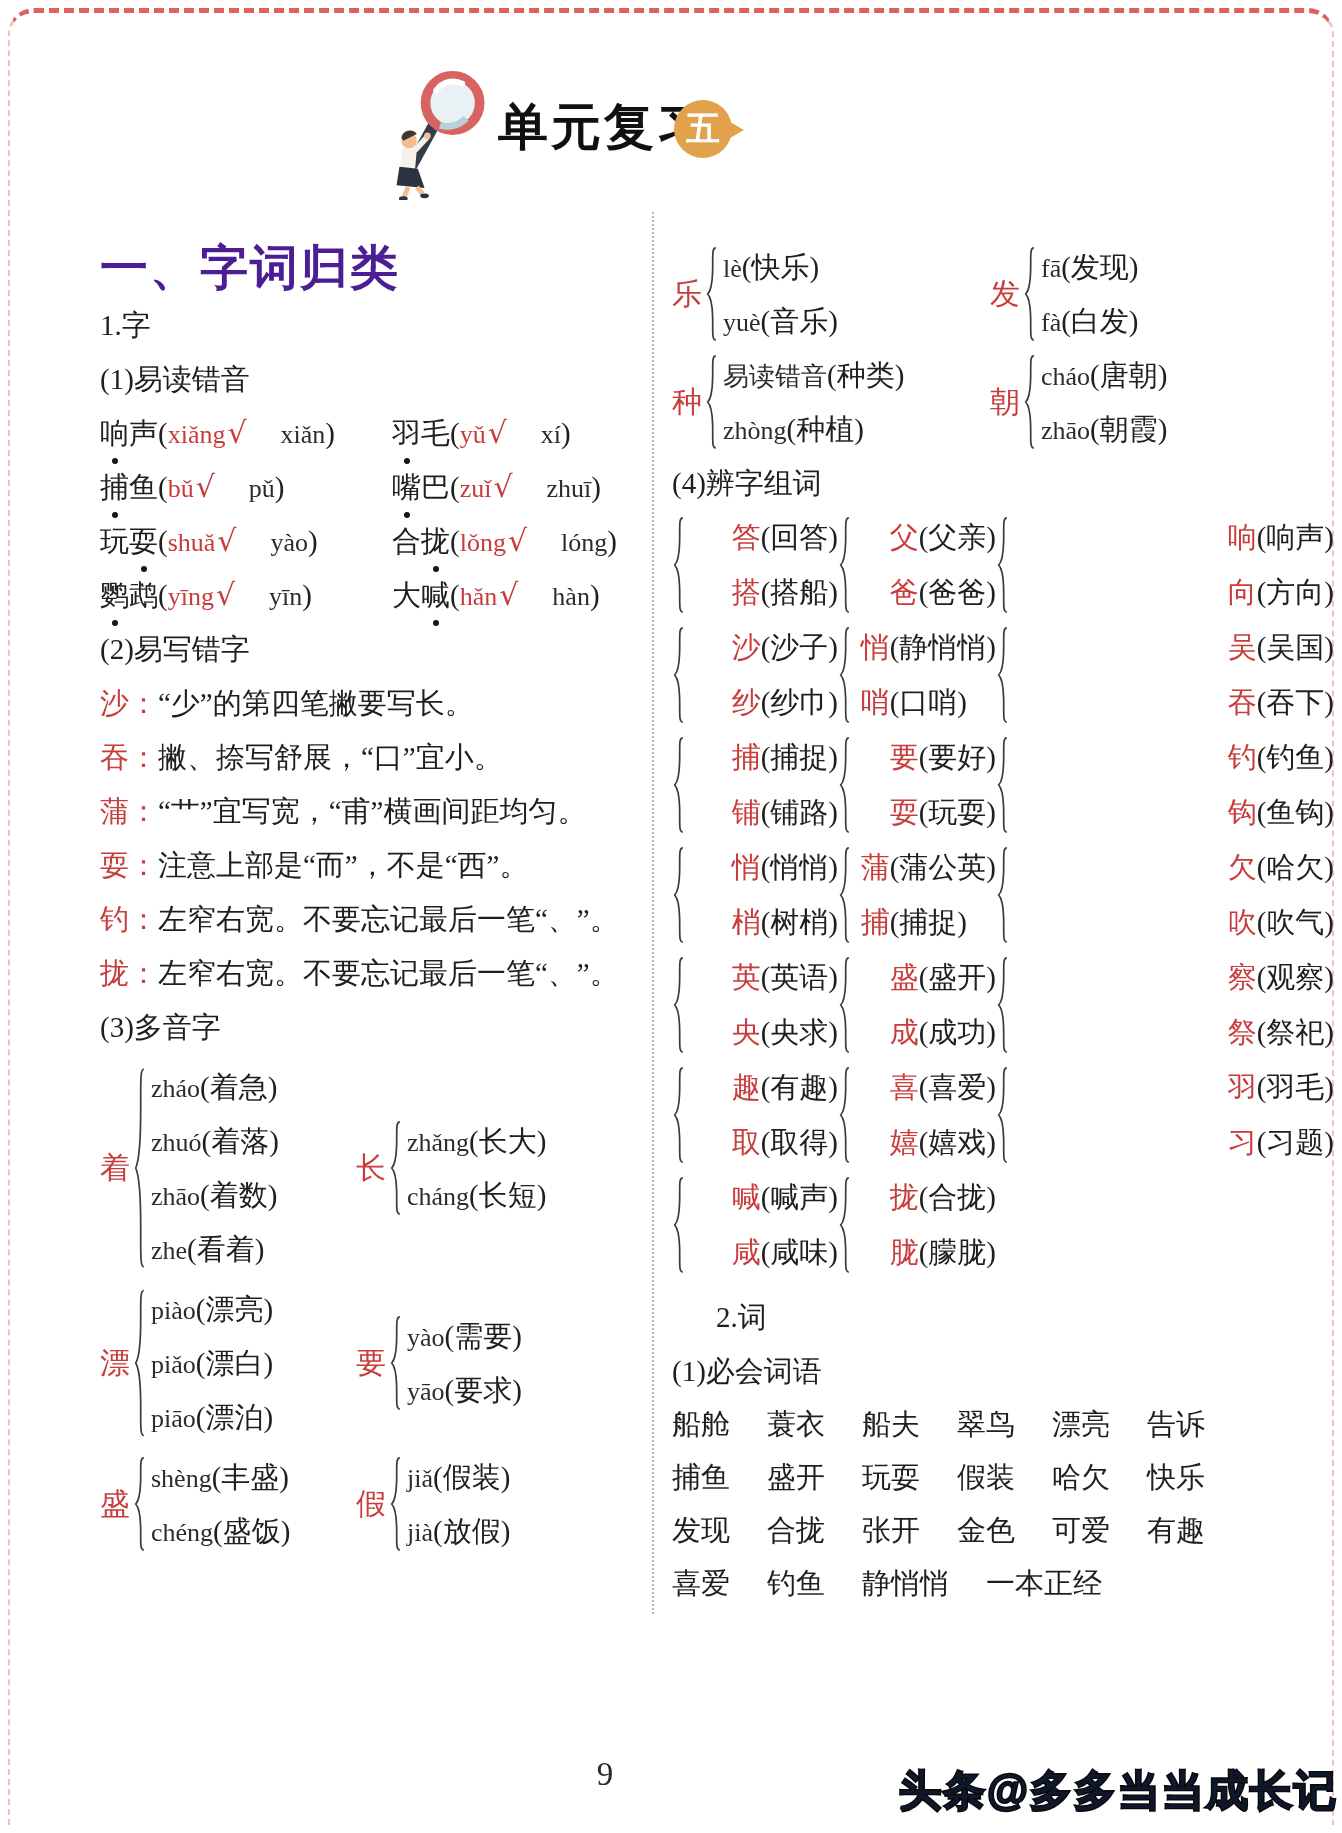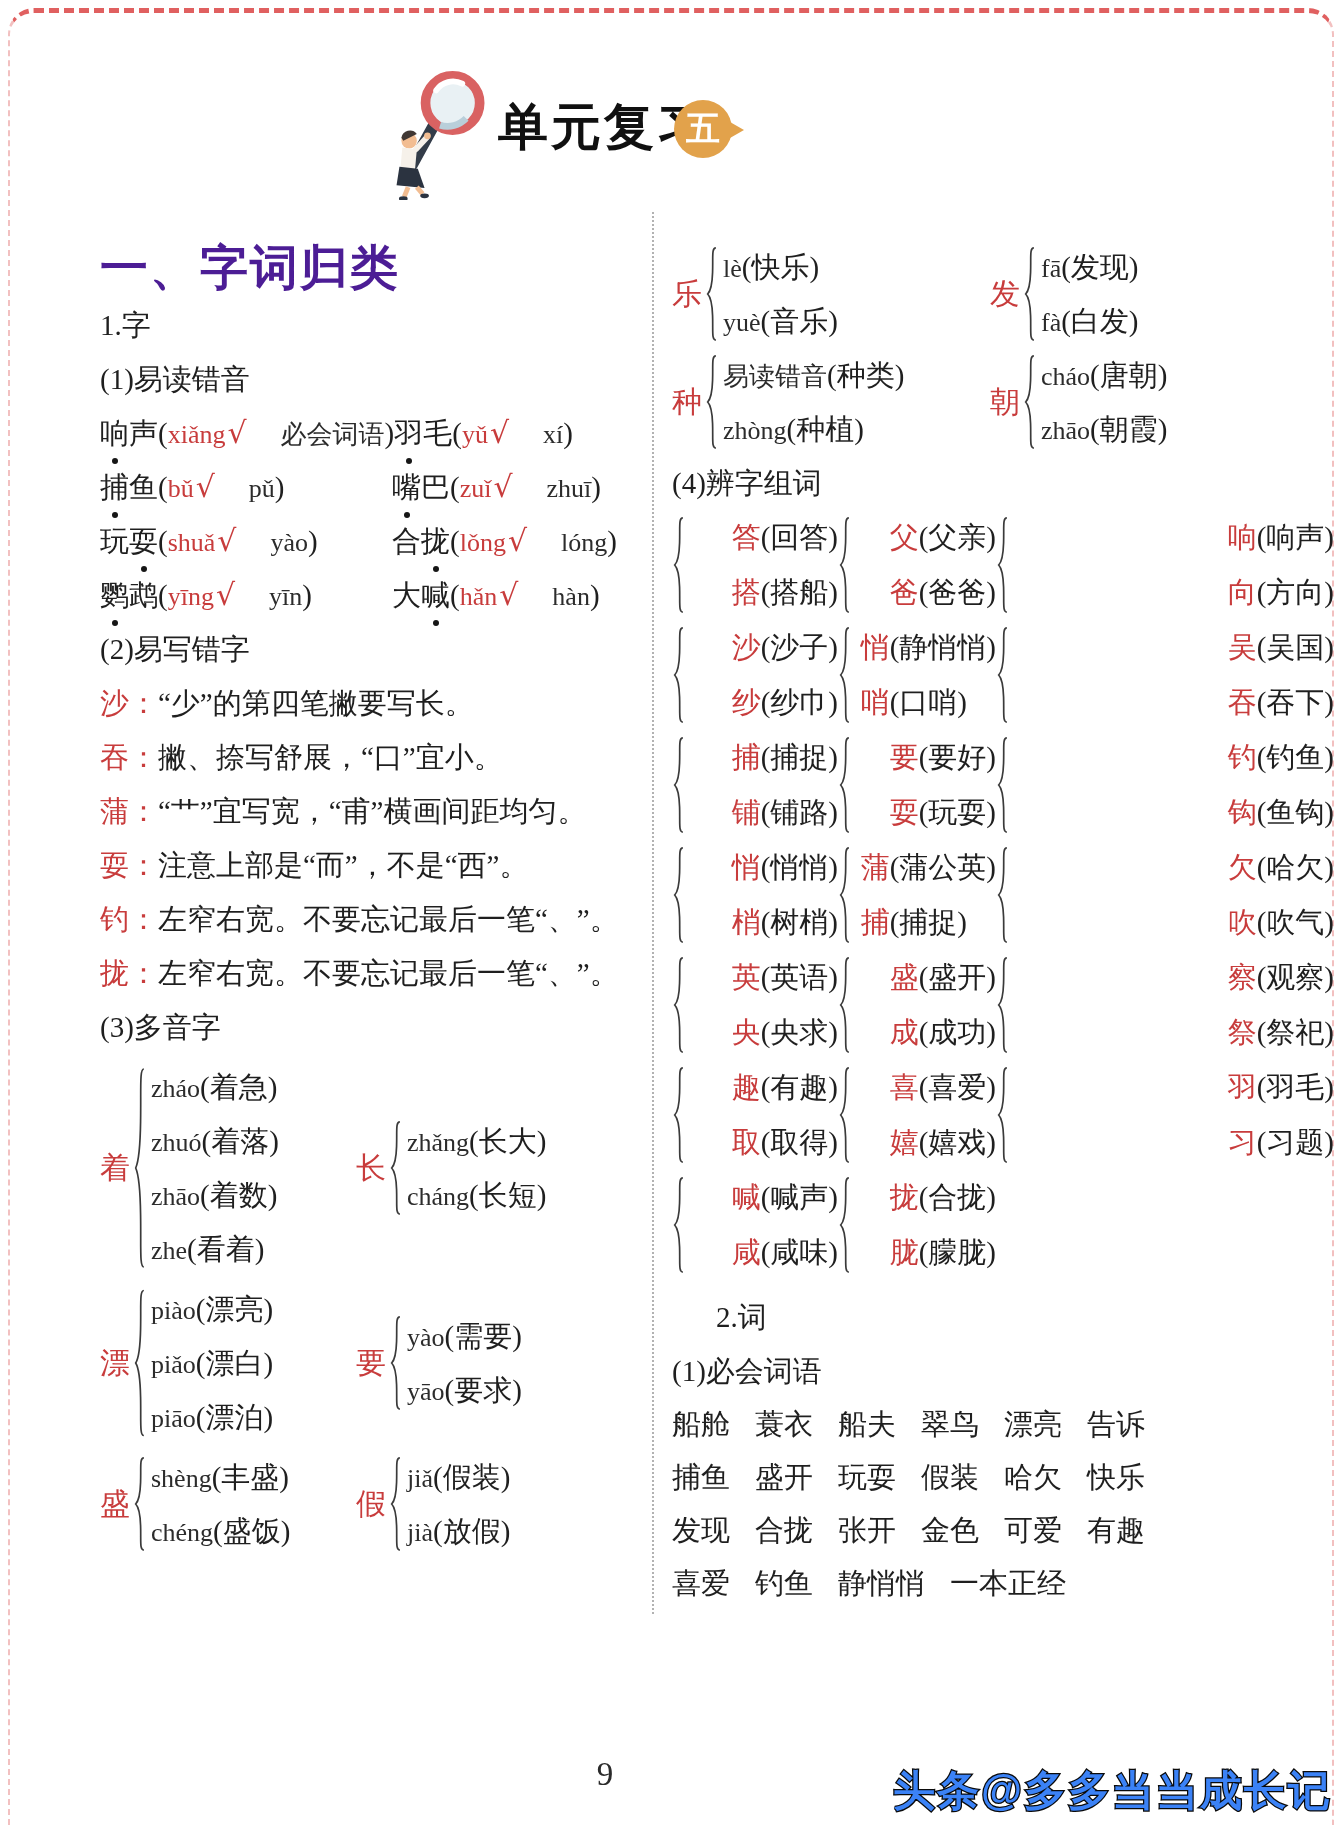--- a/index.html
+++ b/index.html
@@ -71,28 +71,28 @@
   .dy-group{display:flex;align-items:center;}
   .dy-char{font-size:30px;color:var(--red);margin-right:3px;}
   .dy-item{height:54px;line-height:54px;white-space:nowrap;padding-left:5px;}
   .brace{display:block;width:13px;flex:0 0 13px;}
   
   .pair-row{display:grid;grid-template-columns:166px 158px 1fr;align-items:center;}
   .pair{display:flex;align-items:center;height:110px;justify-content:space-between;}
   .pair-item{height:55px;line-height:55px;white-space:nowrap;padding-left:4px;}
   .pair-char{color:var(--red);font-size:29px;}
   
-  .word-row{display:flex;column-gap:25px;height:53px;line-height:53px;font-size:29px;white-space:nowrap;font-family:Liberation Serif, serif;}
+  .word-row{display:flex;column-gap:37px;height:53px;line-height:53px;font-size:29px;white-space:nowrap;font-family:Liberation Serif, serif;}
   .sub2{margin-top:10px;margin-left:44px;}
   
   .footer-num{position:absolute;left:0;top:1756px;width:1210px;text-align:center;font-size:33px;color:#2a2a2a;}
   .watermark{
-    position:absolute;right:10px;top:1763px;
+    position:absolute;right:4px;top:1763px;
     font-family:"Liberation Sans","DejaVu Sans",sans-serif;font-weight:bold;font-size:42px;letter-spacing:2px;
-    color:#3b82f6;-webkit-text-stroke:2.5px #0c0c0c;paint-order:stroke fill;
+    color:#0f172a;-webkit-text-stroke:2.5px #0c0c0c;paint-order:stroke fill;
     text-shadow:0 0 1px #000;
   }
 </style>
 </head>
 <body>
 
 <div class="page">
   <div class="page-border"></div>
 
   <svg class="illus" viewBox="0 0 120 140">
@@ -117,21 +117,21 @@
   </div>
 
   <div class="divider"></div>
 
   <div class="col-left">
     <div class="h-main">一、字词归类</div>
     <div class="line">1.字</div>
     <div class="line">(1)易读错音</div>
     <div id="pron-rows">
         <div class="pron-row line">
-          <span class="pron-entry"><span class="w du">响</span><span class="w">声</span><span class="w">(</span><span class="py red">xiǎng</span><span class="check">√</span><span class="py wrong">必会词语</span><span class="w">)</span></span>
+          <span class="pron-entry"><span class="w du">响</span><span class="w">声</span><span class="w">(</span><span class="py red">xiǎng</span><span class="check">√</span><span class="py wrong">xiǎn</span><span class="w">)</span></span>
           <span class="pron-entry"><span class="w du">羽</span><span class="w">毛</span><span class="w">(</span><span class="py red">yǔ</span><span class="check">√</span><span class="py wrong">xí</span><span class="w">)</span></span>
         </div>
         <div class="pron-row line">
           <span class="pron-entry"><span class="w du">捕</span><span class="w">鱼</span><span class="w">(</span><span class="py red">bǔ</span><span class="check">√</span><span class="py wrong">pǔ</span><span class="w">)</span></span>
           <span class="pron-entry"><span class="w du">嘴</span><span class="w">巴</span><span class="w">(</span><span class="py red">zuǐ</span><span class="check">√</span><span class="py wrong">zhuī</span><span class="w">)</span></span>
         </div>
         <div class="pron-row line">
           <span class="pron-entry"><span class="w">玩</span><span class="w du">耍</span><span class="w">(</span><span class="py red">shuǎ</span><span class="check">√</span><span class="py wrong">yào</span><span class="w">)</span></span>
           <span class="pron-entry"><span class="w">合</span><span class="w du">拢</span><span class="w">(</span><span class="py red">lǒng</span><span class="check">√</span><span class="py wrong">lóng</span><span class="w">)</span></span>
         </div>

